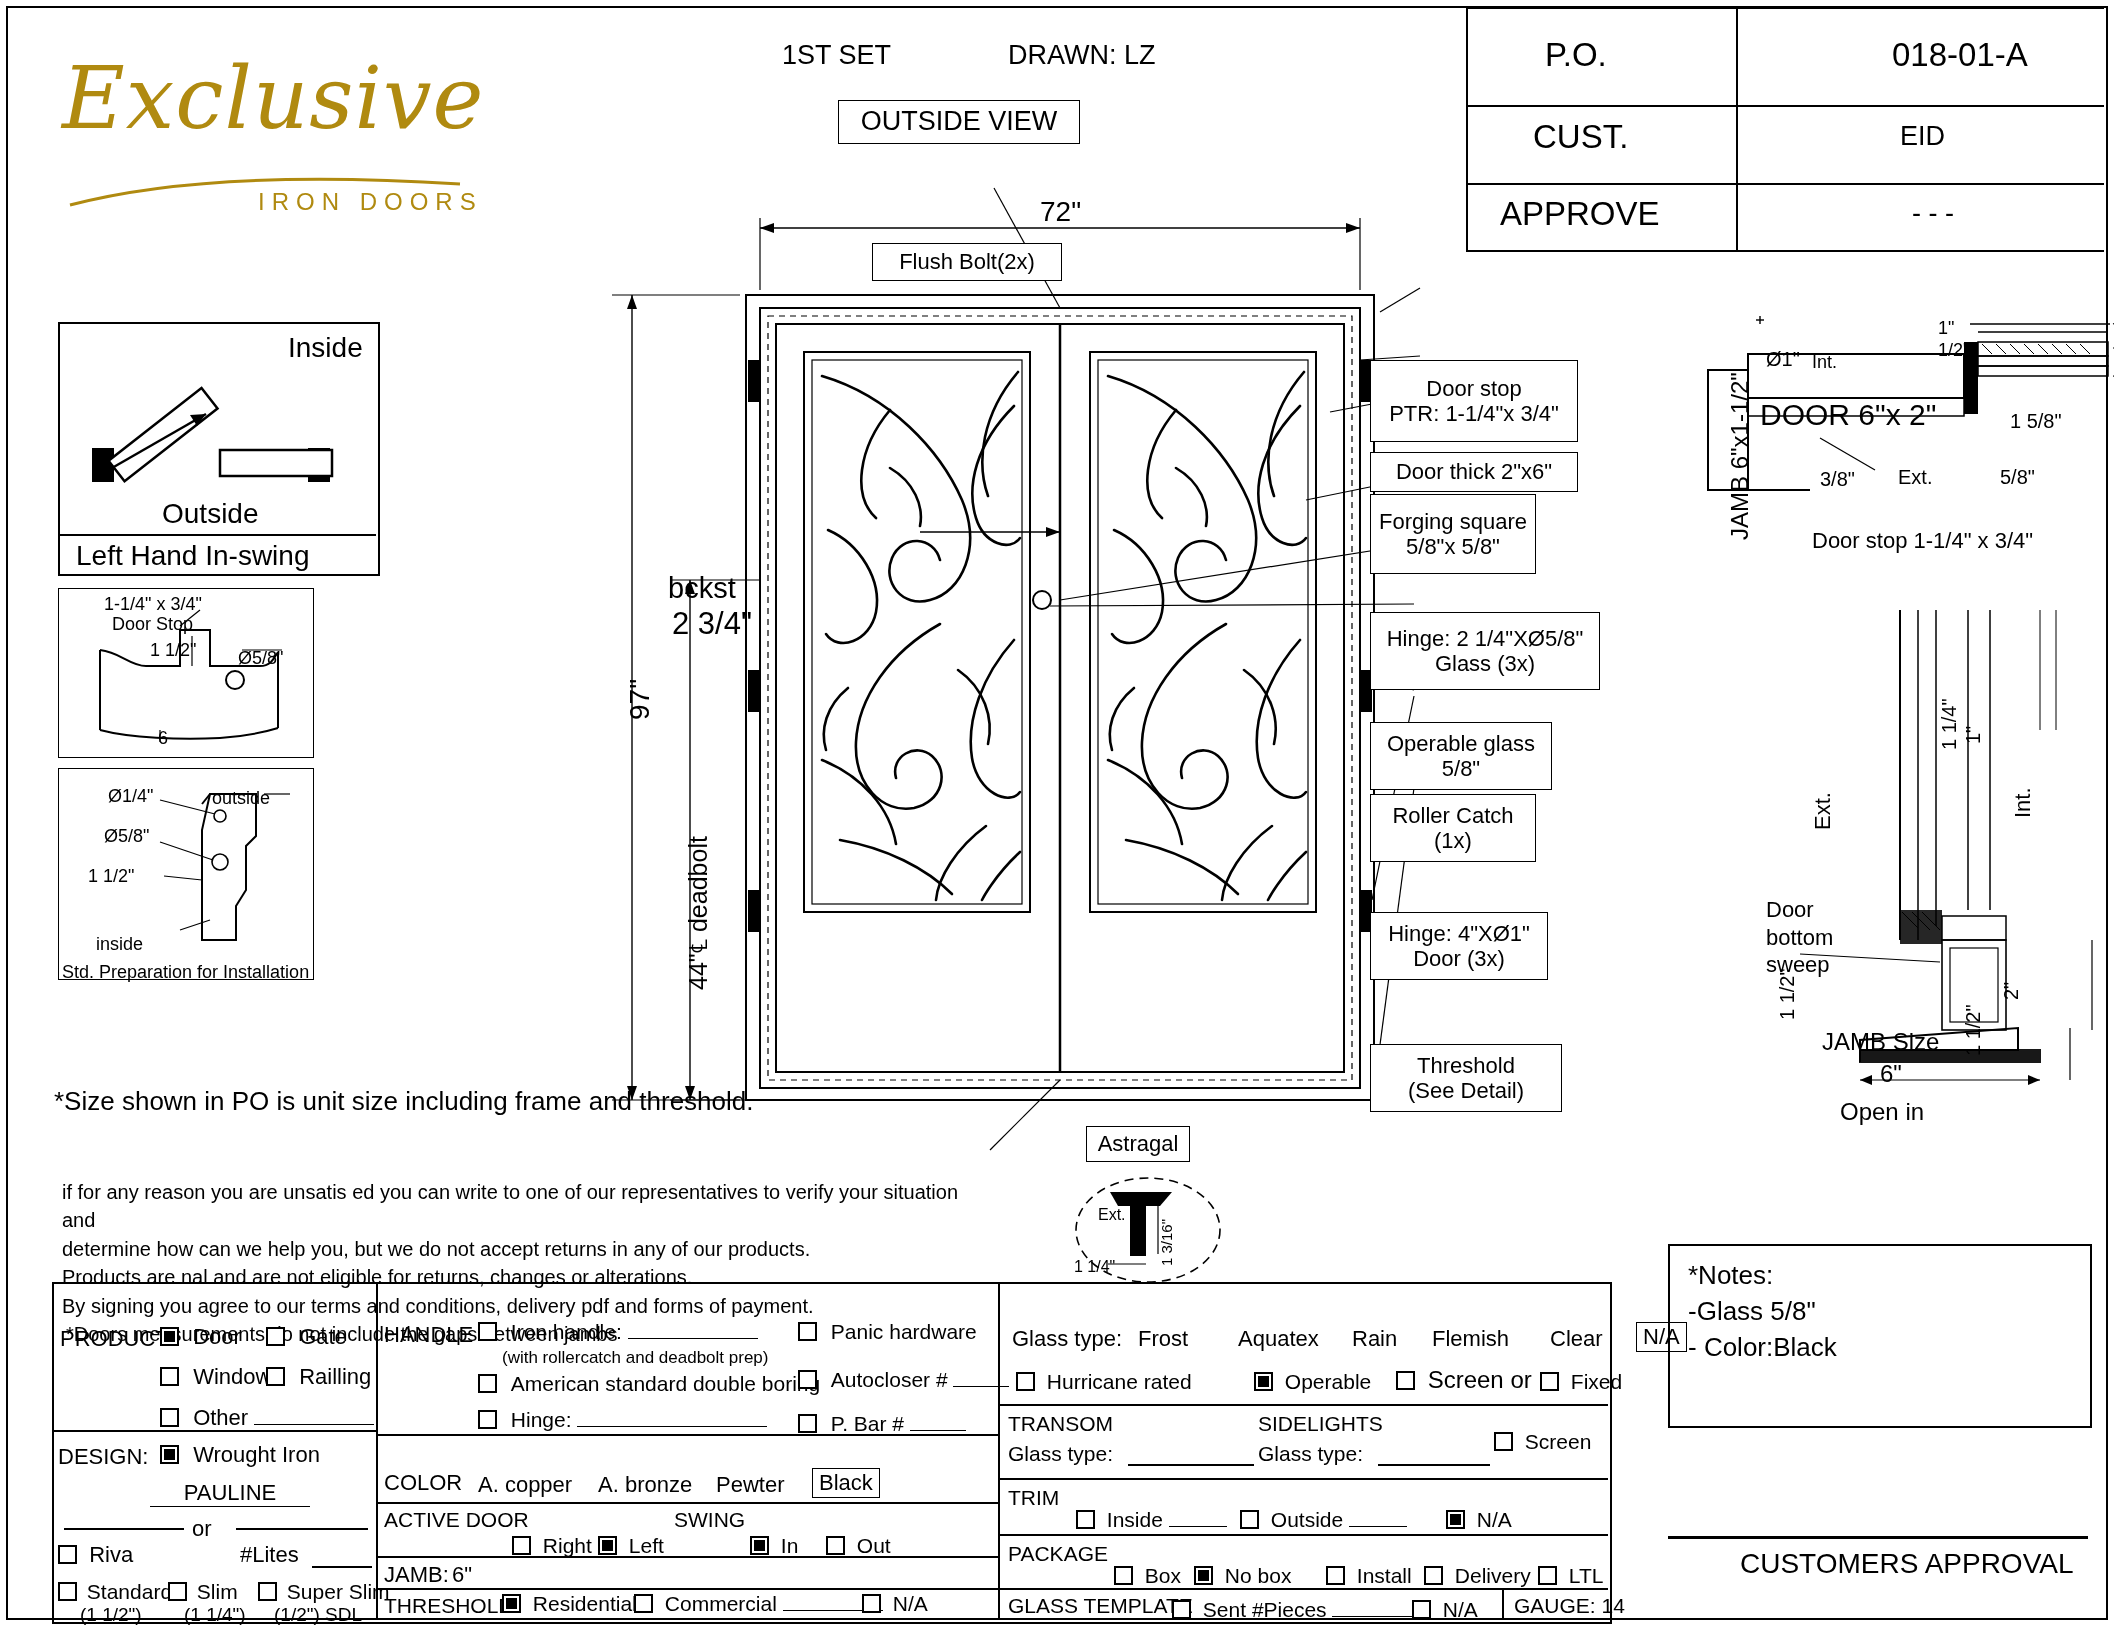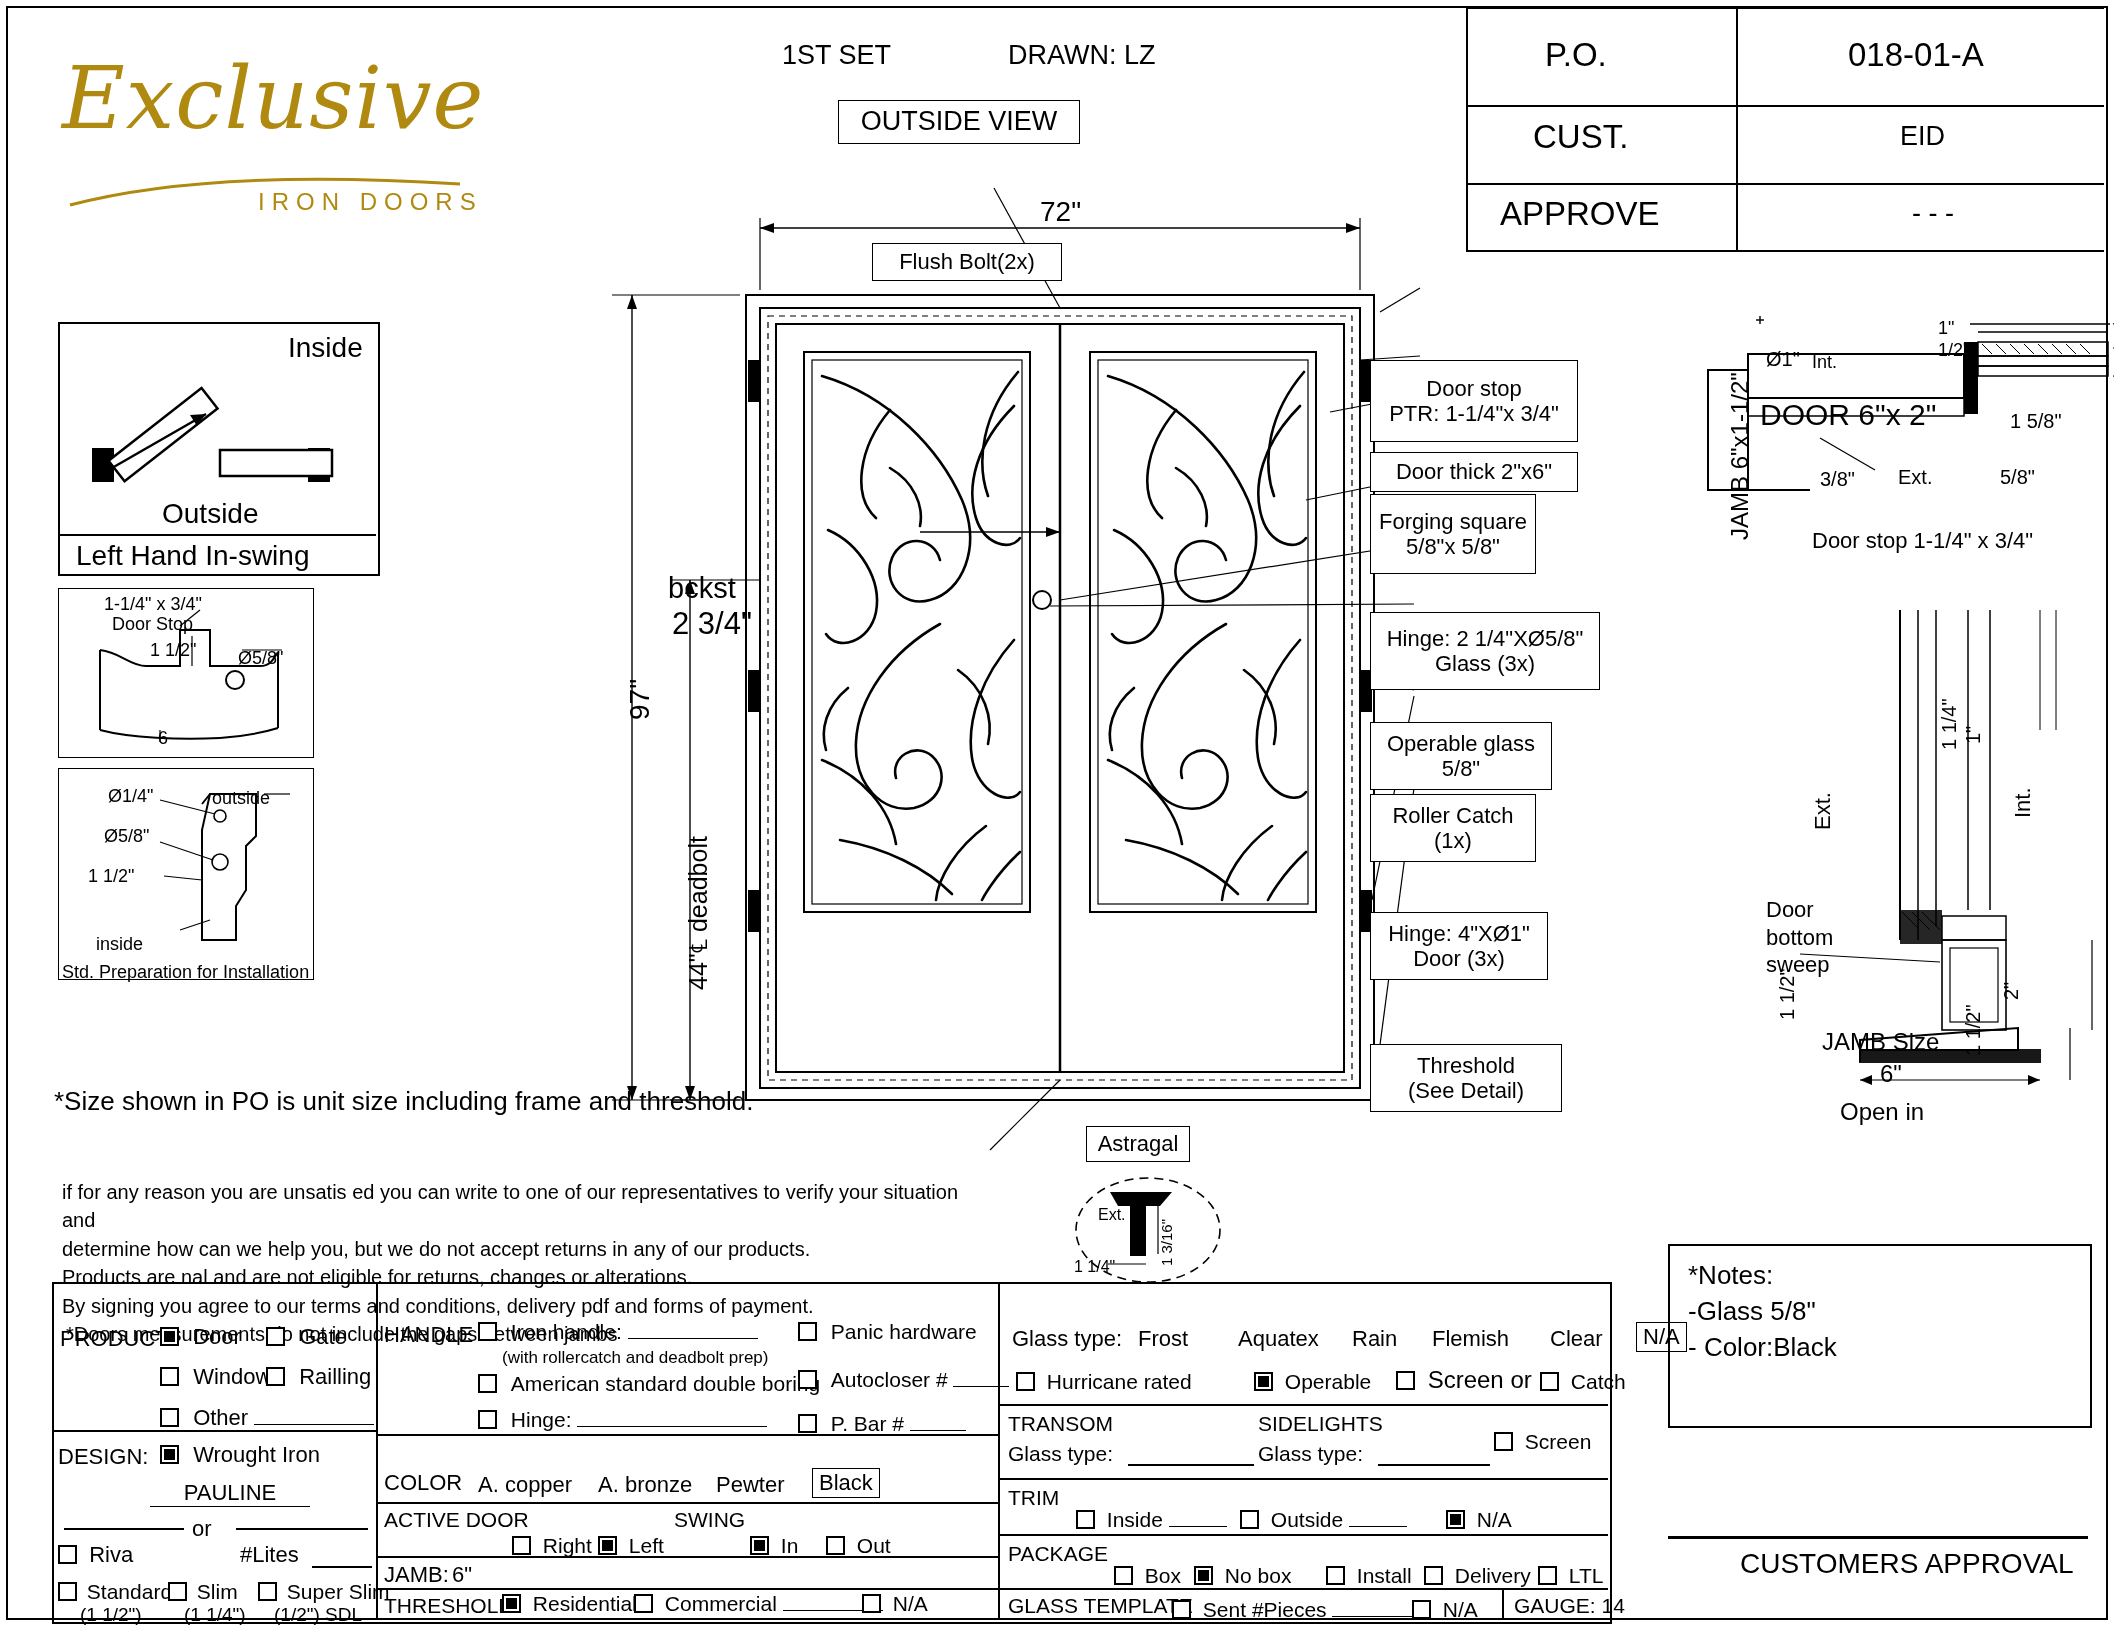--- a/index.html
+++ b/index.html
@@ -28,21 +28,21 @@
   <div class="box" style="left:838px;top:100px;width:240px;height:42px;font-size:27px;">OUTSIDE VIEW</div>
 
   <div class="ln" style="left:1466px;top:7px;width:638px;height:2px;"></div>
   <div class="ln" style="left:1466px;top:105px;width:638px;height:2px;"></div>
   <div class="ln" style="left:1466px;top:183px;width:638px;height:2px;"></div>
   <div class="ln" style="left:1466px;top:250px;width:638px;height:2px;"></div>
   <div class="ln" style="left:1466px;top:7px;width:2px;height:245px;"></div>
   <div class="ln" style="left:1736px;top:7px;width:2px;height:245px;"></div>
 
   <div class="txt" style="left:1545px;top:36px;font-size:33px;">P.O.</div>
-  <div class="txt" style="left:1848px;top:36px;font-size:33px;">018-01-A</div>
+  <div class="txt" style="left:1892px;top:36px;font-size:33px;">018-01-A</div>
   <div class="txt" style="left:1533px;top:118px;font-size:33px;">CUST.</div>
   <div class="txt" style="left:1900px;top:121px;font-size:27px;">EID</div>
   <div class="txt" style="left:1500px;top:195px;font-size:33px;">APPROVE</div>
   <div class="txt" style="left:1912px;top:198px;font-size:27px;">- - -</div>
 
   <div class="txt" style="left:62px;top:48px;font-family:'DejaVu Serif',serif;font-style:italic;font-size:86px;color:#b08a10;letter-spacing:1px;">Exclusive</div>
   <div class="txt" style="left:258px;top:188px;font-size:24px;letter-spacing:7px;color:#b08a10;">IRON DOORS</div>
   <svg width="420" height="70" style="left:60px;top:150px;">
     <path d="M10 55 Q 150 18 400 34" stroke="#b08a10" stroke-width="3" fill="none"></path>
   </svg>
@@ -497,21 +497,21 @@
   <div style="position:absolute;left:1254px;top:1370px;font-size:21px;">
     <span class="cbx on"></span>
     <span style="margin-left:6px;">Operable</span>
   </div>
   <div style="position:absolute;left:1396px;top:1366px;font-size:24px;">
     <span class="cbx"></span>
     <span style="margin-left:6px;">Screen or</span>
   </div>
   <div style="position:absolute;left:1540px;top:1370px;font-size:21px;">
     <span class="cbx"></span>
-    <span style="margin-left:6px;">Catch</span>
+    <span style="margin-left:6px;">Fixed</span>
   </div>
   <div class="ln" style="left:998px;top:1404px;width:610px;height:2px;"></div>
 
   <div class="txt" style="left:1008px;top:1412px;font-size:21px;">TRANSOM</div>
   <div class="txt" style="left:1008px;top:1442px;font-size:21px;">Glass type:</div>
   <div class="ln" style="left:1128px;top:1464px;width:126px;height:2px;"></div>
   <div class="txt" style="left:1258px;top:1412px;font-size:21px;">SIDELIGHTS</div>
   <div class="txt" style="left:1258px;top:1442px;font-size:21px;">Glass type:</div>
   <div class="ln" style="left:1378px;top:1464px;width:112px;height:2px;"></div>
   <div style="position:absolute;left:1494px;top:1430px;font-size:21px;">

